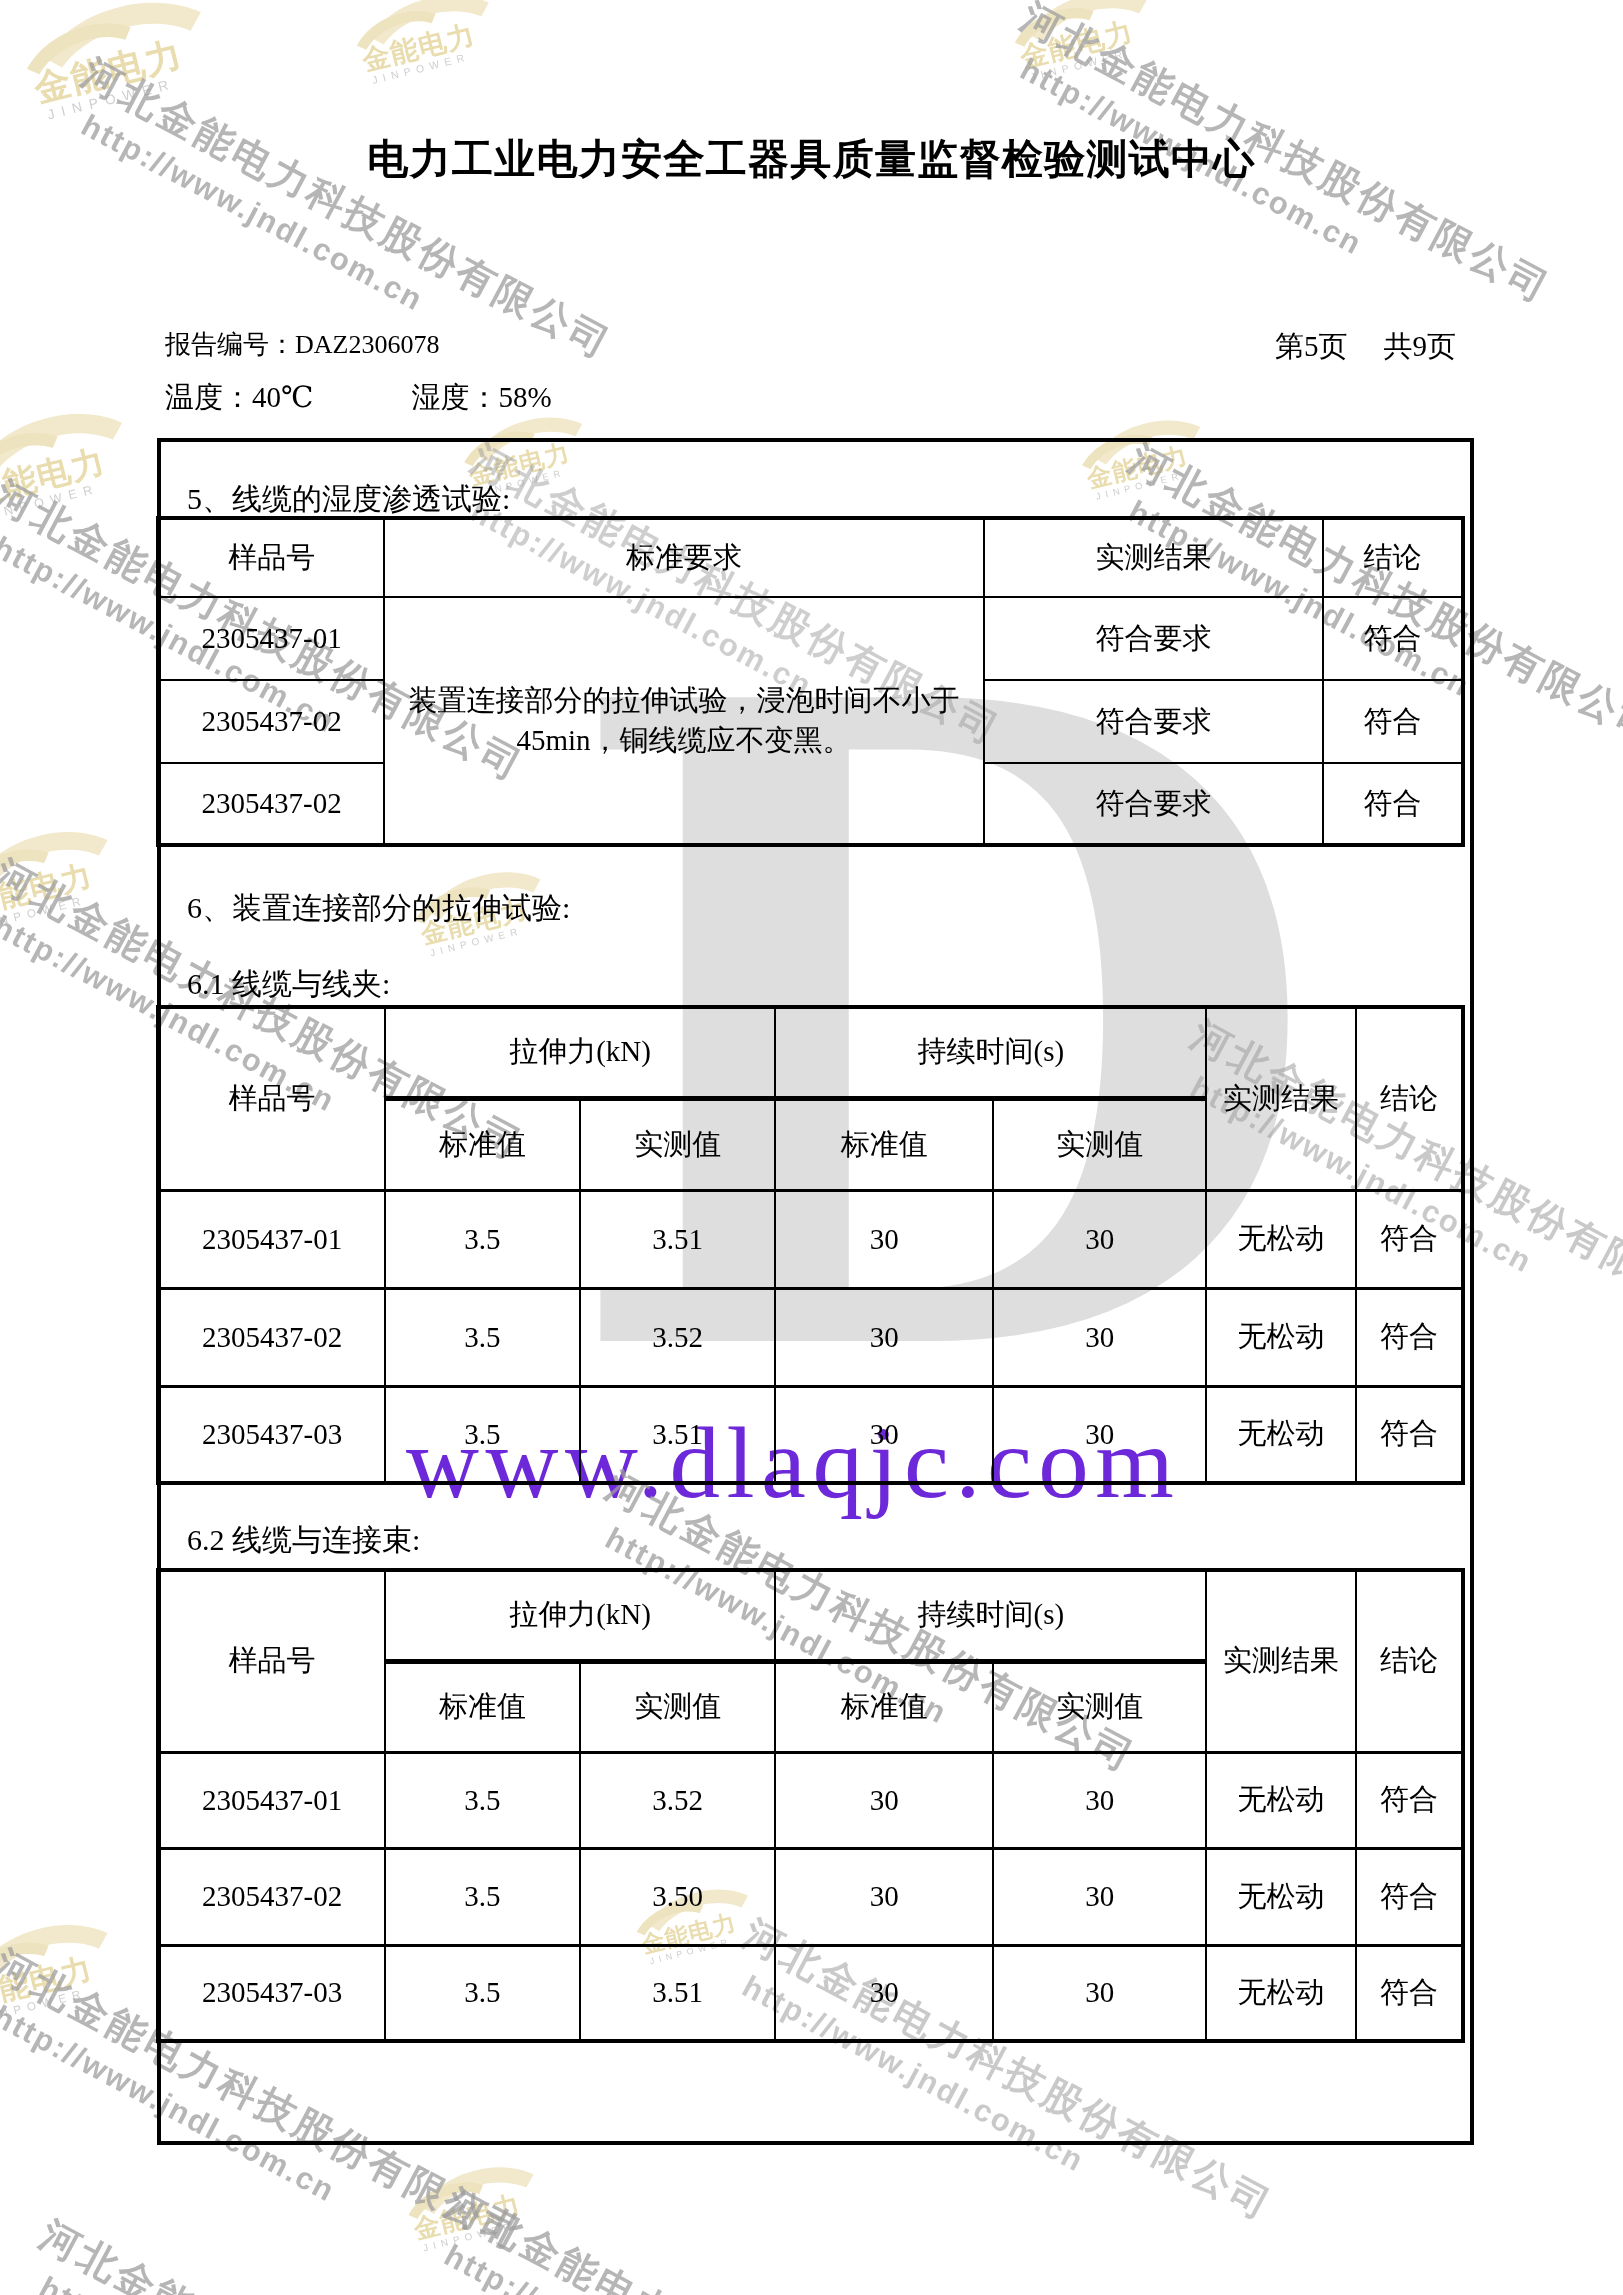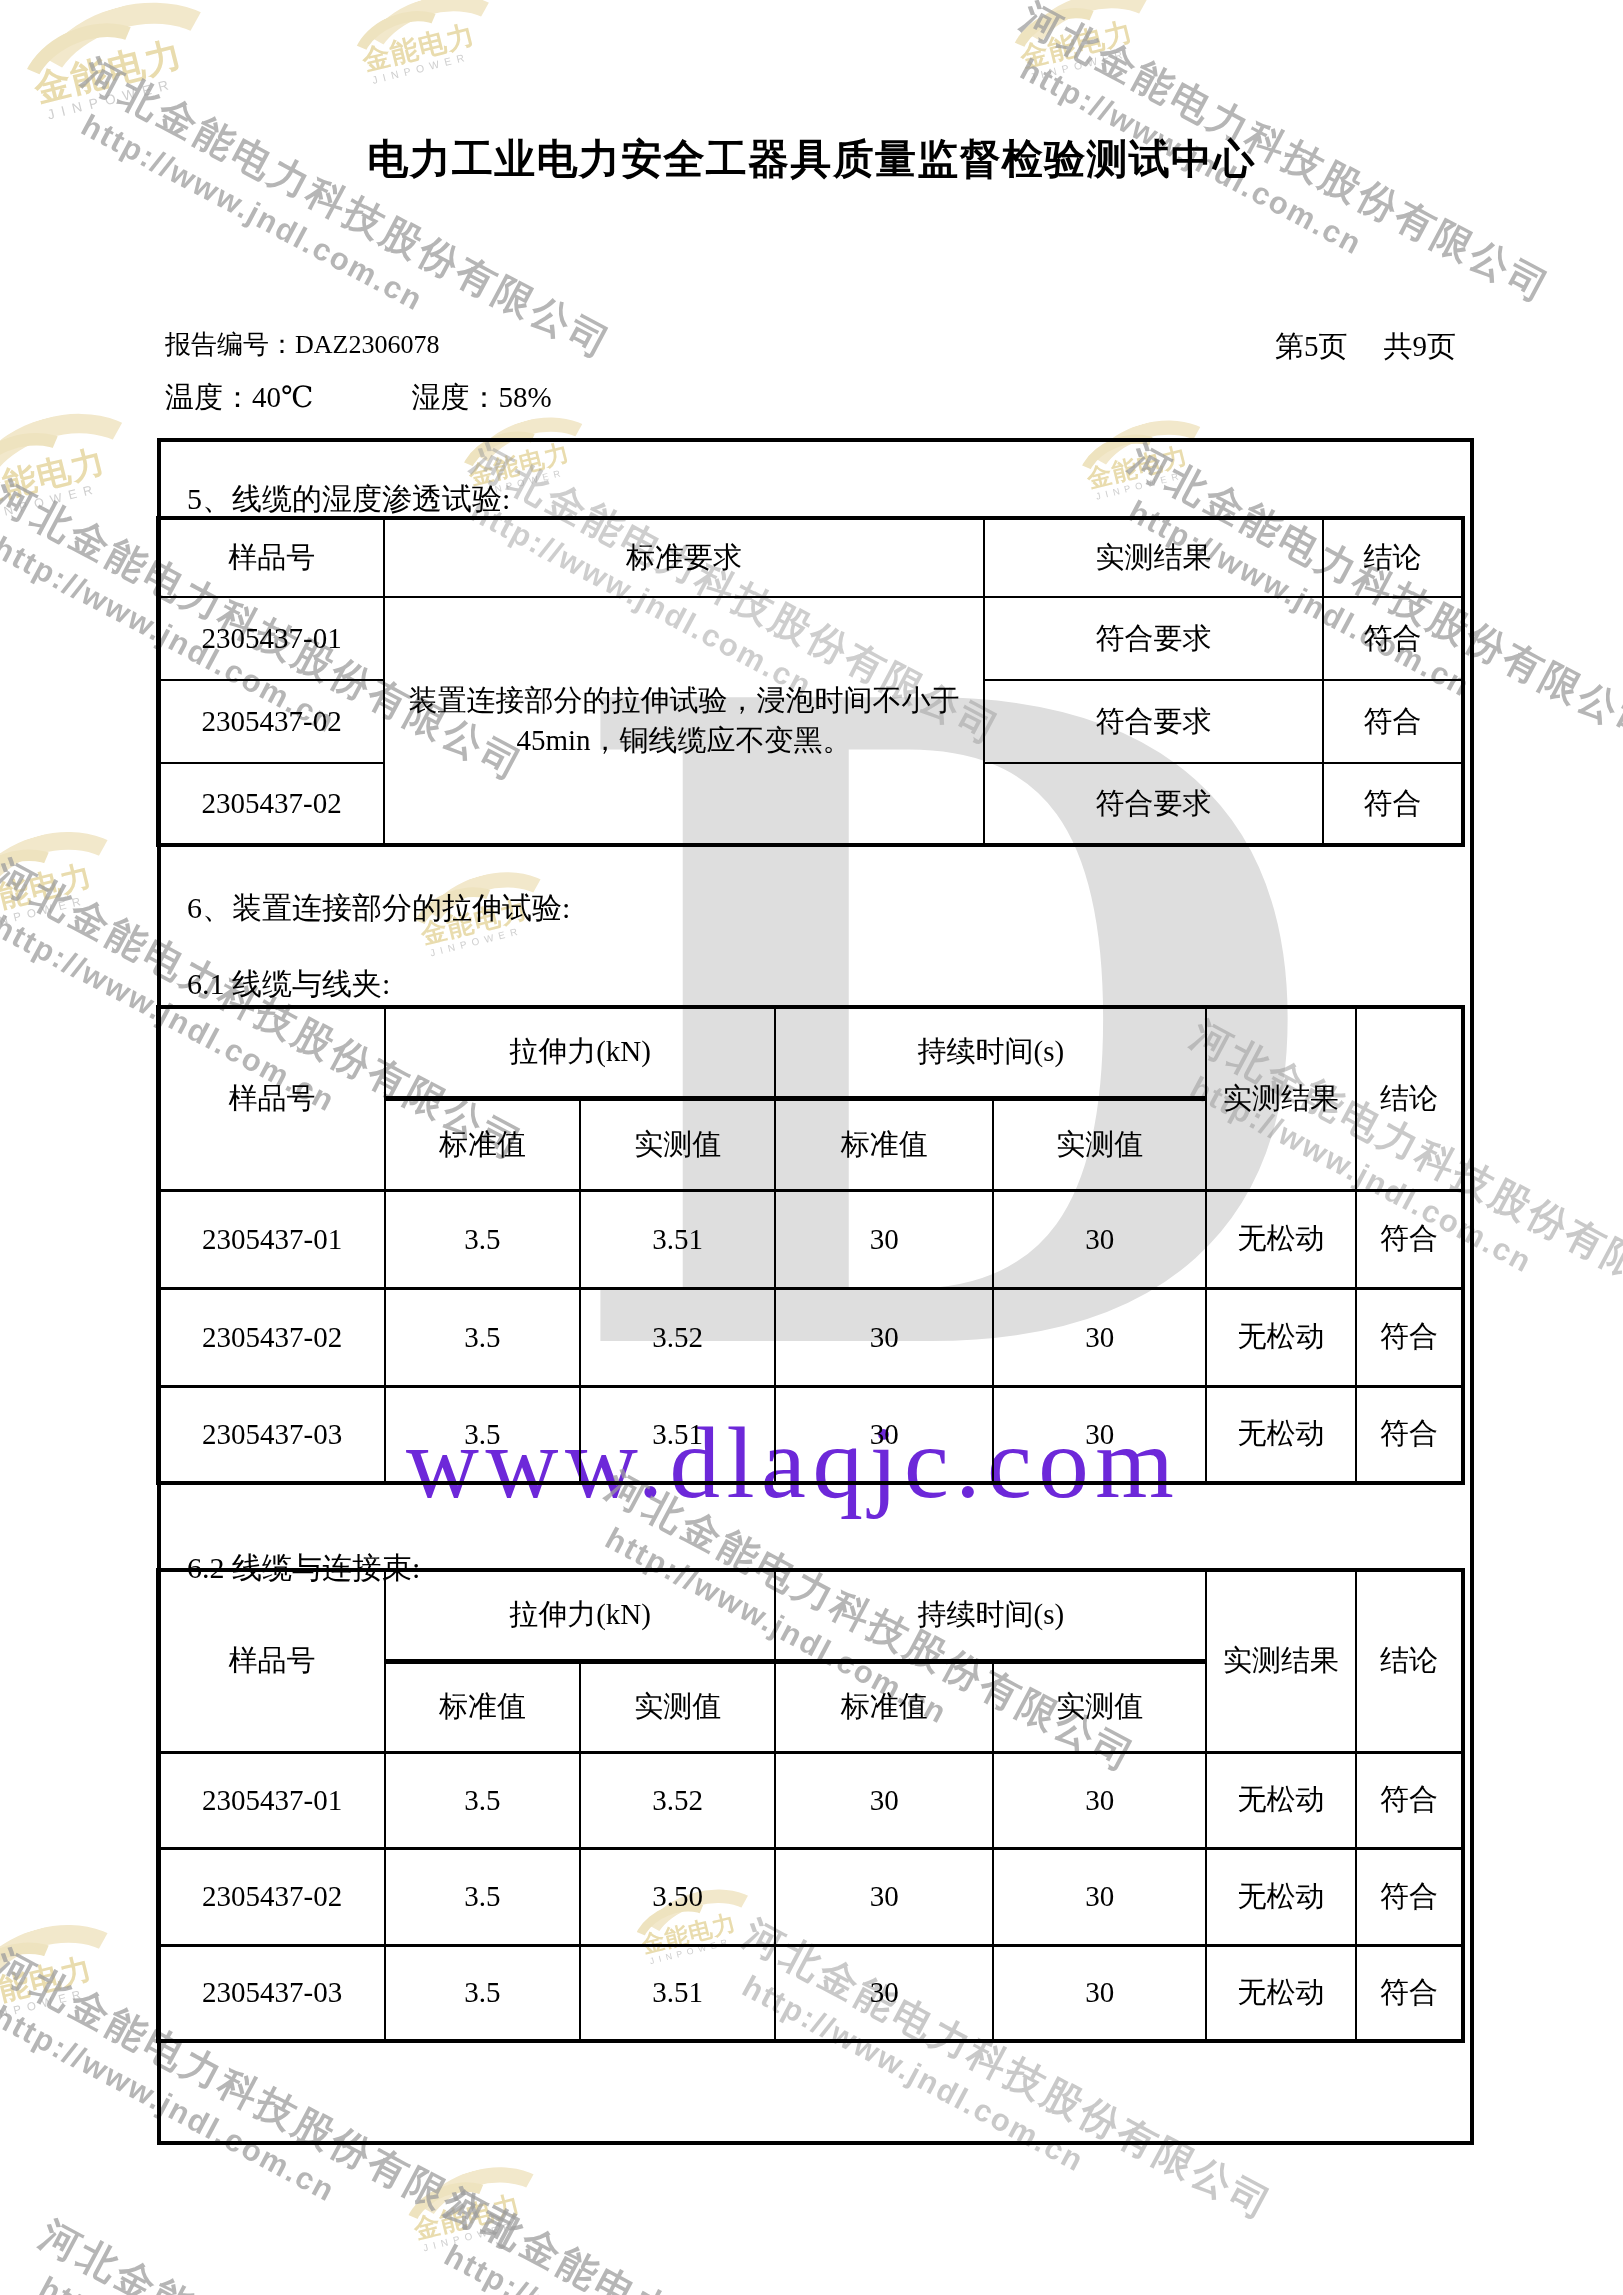--- a/index.html
+++ b/index.html
@@ -63,21 +63,21 @@
   .meta2 .hum { margin-left:98px; }
   
   .outer {
     position:absolute; left:157px; top:438px; width:1309px; height:1699px;
     border:4.6px solid #000; z-index:2; box-sizing:content-box;
   }
   .sec-title { position:absolute; left:26px; font-size:30px; z-index:3; white-space:nowrap; }
   .st5  { top:37px; }
   .st6  { top:446px;text-align:right; }
   .st61 { top:522px; }
-  .st62 { top:1078px;margin-top:28px; }
+  .st62 { top:1078px; }
   
   table { border-collapse:collapse; position:absolute; table-layout:fixed; z-index:3; }
   td {
     border:2px solid #000; border-top-width:2.6px; border-bottom-width:2.6px;
     text-align:center; vertical-align:middle; font-size:29px; padding:0;
     overflow:hidden; background:transparent;
   }
   .t1 { left:-4.6px; top:74px; border:4.6px solid #000; }
   .t2 { border:4.6px solid #000; }
   .t2 td { border-top-width:3.9px; border-bottom-width:3.9px; }

